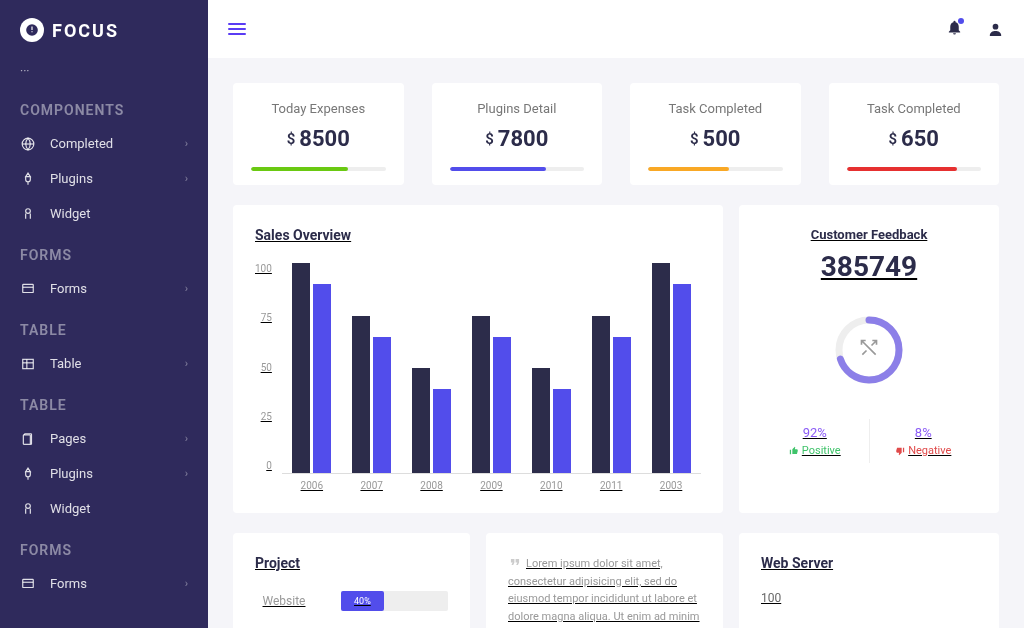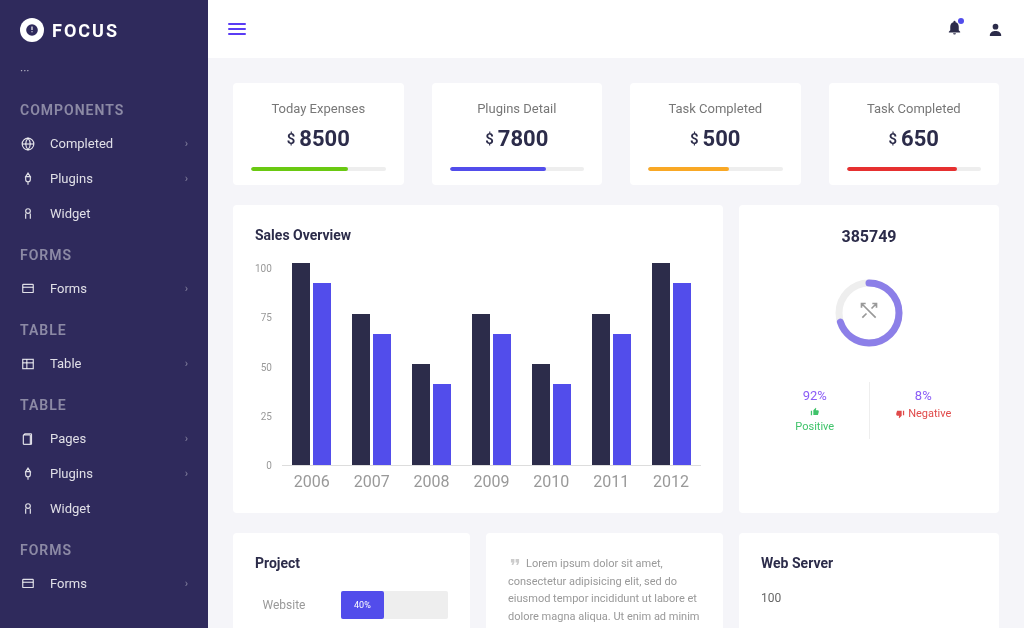--- a/index.html
+++ b/index.html
@@ -26,46 +26,46 @@
 .bell-dot { width: 6px; height: 6px; background: #524deb; border-radius: 50%; position: absolute; top: -1px; right: -1px; }
 .content { flex: 1; overflow-y: auto; padding: 25px; }
 .stat-cards { display: grid; grid-template-columns: repeat(4, 1fr); gap: 28px; margin-bottom: 20px; }
 .stat-card { background: #fff; border-radius: 4px; padding: 18px 18px 14px; display: flex; flex-direction: column; align-items: center; }
 .stat-title { font-size: 13px; color: #777; margin-bottom: 10px; }
 .stat-value { font-size: 22px; font-weight: 700; color: #2c2c4a; display: flex; align-items: center; gap: 4px; }
 .stat-value .dollar { font-size: 15px; font-weight: 600; }
 .stat-bar { width: 100%; height: 4px; background: #eee; border-radius: 2px; margin-top: 16px; overflow: hidden; }
 .stat-bar-fill { height: 100%; border-radius: 2px; }
 .row2 { display: grid; grid-template-columns: 1fr 260px; gap: 16px; margin-bottom: 20px; }
-.panel { background: #fff; border-radius: 4px; padding: 22px; }
+.panel { background: #fff; border-radius: 4px; padding: 22px; text-decoration: underline; }
 .panel-title { font-size: 14px; font-weight: 700; color: #2c2c4a; margin-bottom: 20px; }
 .chart { display: flex; height: 228px; }
 .y-axis { display: flex; flex-direction: column; justify-content: space-between; align-items: flex-end; padding-right: 10px; padding-bottom: 20px; font-size: 10px; color: #999; }
 .chart-body { flex: 1; display: flex; flex-direction: column; }
 .bars-area { flex: 1; display: flex; align-items: flex-end; justify-content: space-around; border-bottom: 1px solid #ddd; }
 .bar-group { display: flex; gap: 3px; align-items: flex-end; height: 100%; }
 .bar { width: 18px; }
-.x-axis { display: flex; justify-content: space-around; padding-top: 6px; font-size: 16px; color: #999; }
+.x-axis { display: flex; justify-content: space-around; padding-top: 6px; font-size: 10px; color: #999; }
 .feedback-panel { text-align: center; }
 .feedback-title { font-size: 13px; font-weight: 700; color: #2c2c4a; margin-bottom: 8px; }
-.feedback-value { font-size: 16px; font-weight: 700; color: #2c2c4a; margin-bottom: 28px; }
+.feedback-value { font-size: 28px; font-weight: 700; color: #2c2c4a; margin-bottom: 28px; }
 .donut { width: 78px; height: 78px; margin: 0 auto 30px; position: relative; }
 .donut svg { transform: rotate(-90deg); }
 .donut-center { position: absolute; top: 50%; left: 50%; transform: translate(-50%,-50%); color: #999; }
 .feedback-stats { display: flex; }
 .fstat { flex: 1; padding: 6px 0; }
 .fstat:first-child { border-right: 1px solid #eee; }
 .fstat-pct { font-size: 13px; color: #8b5cf6; margin-bottom: 4px; }
 .fstat-label { font-size: 11px; display: flex; align-items: center; justify-content: center; gap: 3px; }
-.pos { color: #3fc36a; flex-direction: column; }
+.pos { color: #3fc36a; }
 .neg { color: #e04a4a; }
 .row3 { display: grid; grid-template-columns: 1fr 1fr 260px; gap: 16px; }
 .project-row { display: flex; align-items: center; font-size: 12px; color: #999; gap: 28px; text-align: center; }
 .project-name { width: 58px; }
-.project-bar { flex: 1; height: 28px; background: #eee; border-radius: 2px; position: relative; }
+.project-bar { flex: 1; height: 20px; background: #eee; border-radius: 2px; position: relative; }
 .project-fill { height: 100%; background: #524deb; border-radius: 2px; display: flex; align-items: center; justify-content: center; color: #fff; font-size: 9px; }
 .quote-text { font-size: 11px; color: #999; line-height: 1.6; }
 .quote-text svg { float: left; margin-right: 4px; }
 .webserver-val { font-size: 12px; color: #666; }
 </style>
 </head>
 <body>
 
 <aside class="sidebar">
   <div class="logo">
@@ -269,27 +269,28 @@
                   <div class="bar" style="height: 90%; background: rgb(82, 77, 235);"></div>
                 </div>
               </div>
             <div class="x-axis" id="x-axis">
                 <div>2006</div>
                 <div>2007</div>
                 <div>2008</div>
                 <div>2009</div>
                 <div>2010</div>
                 <div>2011</div>
-                <div>2012</div>
+                <div>2003</div>
               </div>
           </div>
         </div>
       </div>
 
       <div class="panel feedback-panel">
+        <div class="feedback-title">Customer Feedback</div>
         <div class="feedback-value">385749</div>
         <div class="donut">
           <svg width="78" height="78">
             <circle cx="39" cy="39" r="30" fill="none" stroke="#eee" stroke-width="7"></circle>
             <circle id="donut-arc" cx="39" cy="39" r="30" fill="none" stroke="#8c7fe8" stroke-width="7" stroke-linecap="round" stroke-dasharray="131.9468914507713 188.49555921538757"></circle>
           </svg>
           <div class="donut-center">
             <svg width="20" height="20" viewBox="0 0 24 24" fill="none" stroke="currentColor" stroke-width="2">
                 <path d="M16 3h5v5M4 20L21 3M21 16v5h-5M15 15l6 6M4 4l5 5"></path>
               </svg>

